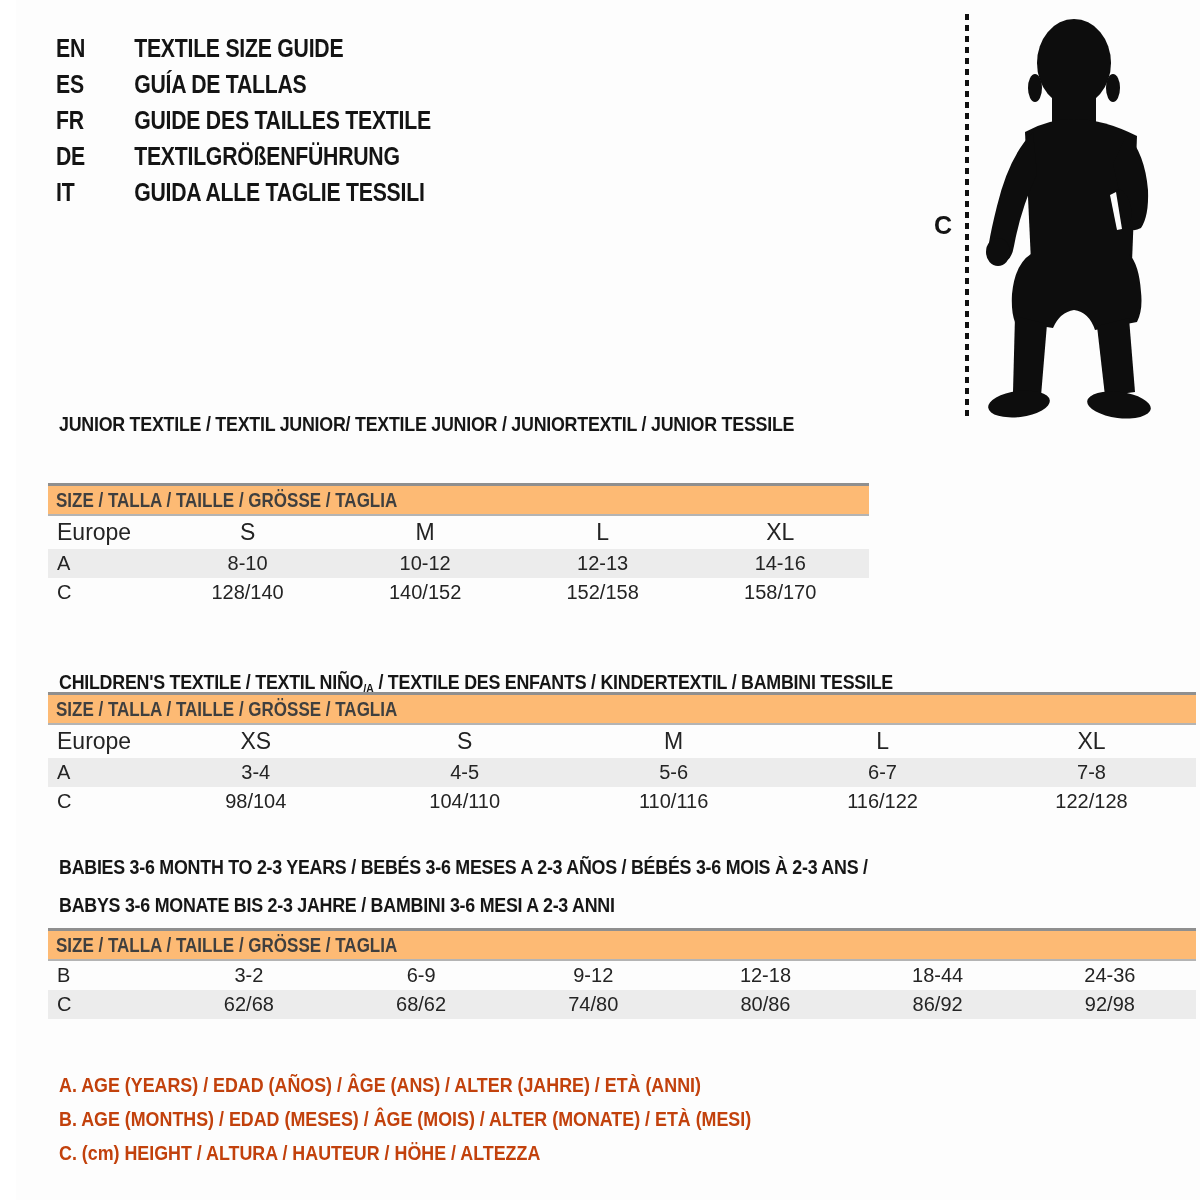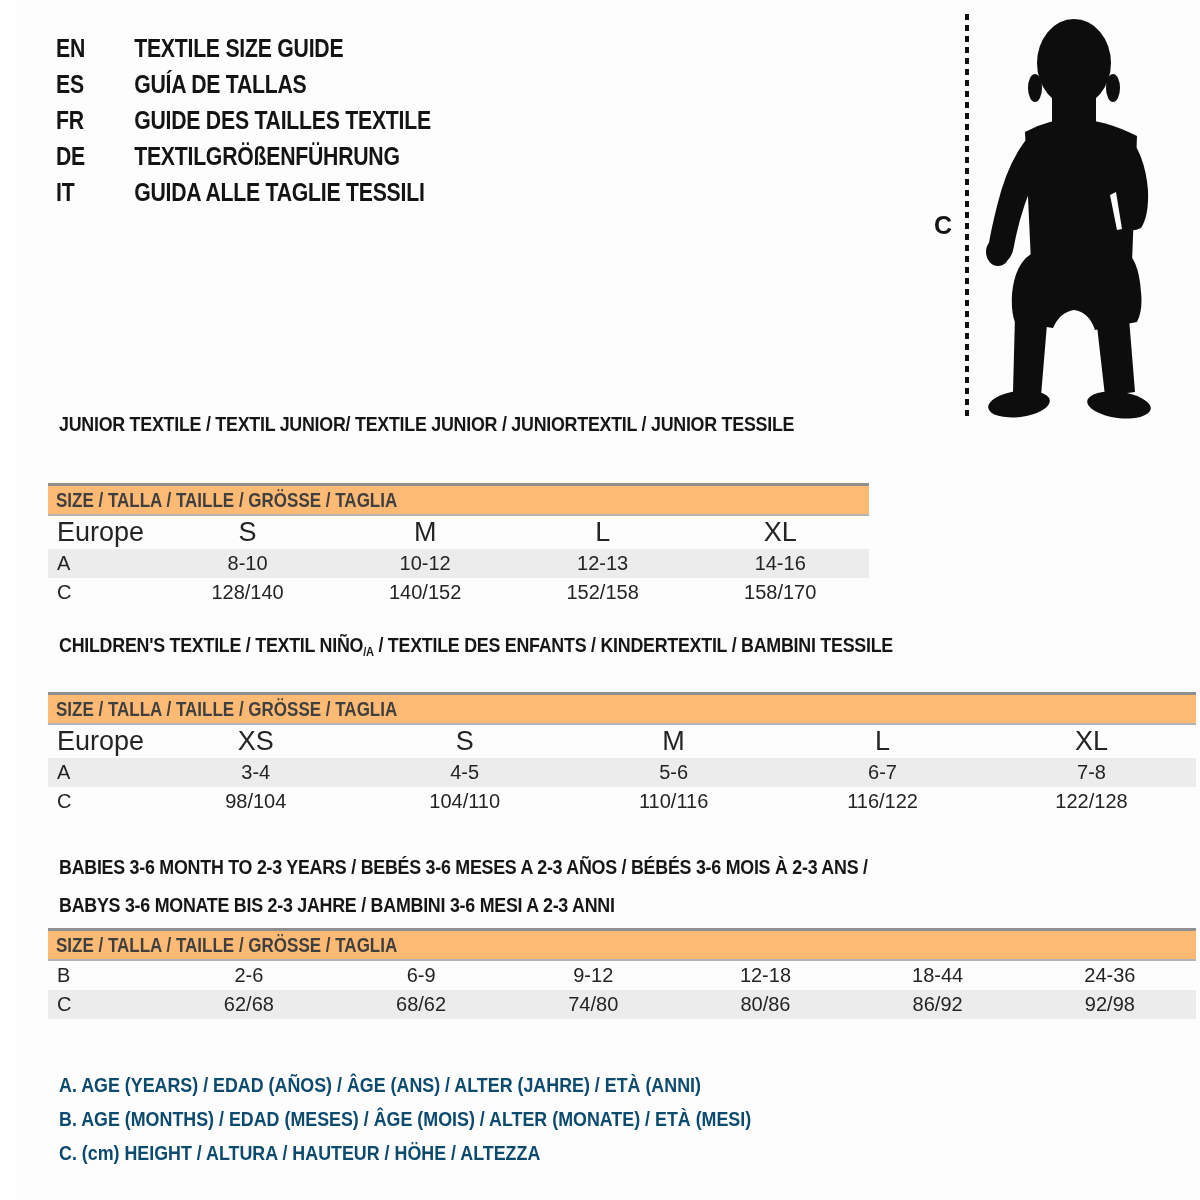--- a/index.html
+++ b/index.html
@@ -25,25 +25,25 @@
   
   .sec-title{position:absolute;font-weight:700;font-size:21px;letter-spacing:-0.3px;color:#161616;white-space:nowrap;}
   .sub-a{font-size:13px;vertical-align:-4px;}
 
   
   .size-table{position:absolute;border-collapse:collapse;table-layout:fixed;color:#242424;}
   .size-table th.bar{background:#fdba74;border-top:3px solid #8f8f8f;border-bottom:2px solid #b4b4b4;
     font-size:20px;font-weight:700;color:#3f3f3f;text-align:left;padding:2px 8px;height:24px;}
   .size-table td{font-size:20px;text-align:center;height:29px;padding:0;font-weight:400;}
   .size-table td:first-child{text-align:left;padding-left:9px;}
-  .row-europe td{height:33px;font-size:27px;}
+  .row-europe td{height:33px;font-size:23px;}
   .row-alt{background:#ececec;}
 
   
-  .legend{position:absolute;left:43px;top:1068px;font-weight:700;font-size:21px;line-height:34px;color:#0c4a6e;}
+  .legend{position:absolute;left:43px;top:1068px;font-weight:700;font-size:21px;line-height:34px;color:#c2410c;}
   .legend div{white-space:nowrap;}
 </style>
 </head>
 <body>
 
 <div class="canvas">
 
   <div class="langs">
     <div class="lang-row">
       <span class="lang-code">EN</span>
@@ -131,21 +131,21 @@
     <tr>
       <td>C</td>
       <td>128/140</td>
       <td>140/152</td>
       <td>152/158</td>
       <td>158/170</td>
     </tr>
   </tbody>
     </table>
 
-  <div class="sec-title" style="left:43px;top:633px;">
+  <div class="sec-title" style="left:43px;top:670px;">
     <span class="cond"><span>CHILDREN'S TEXTILE / TEXTIL NIÑO</span><span class="sub-a">/A</span><span> / TEXTILE DES ENFANTS / KINDERTEXTIL / BAMBINI TESSILE</span></span>
   </div>
   <table class="size-table" style="left:32px;top:692px;width:1148px;">
     <colgroup>
         <col style="width:9%">
         <col style="width:18.2%">
         <col style="width:18.2%">
         <col style="width:18.2%">
         <col style="width:18.2%">
         <col style="width:18.2%">
@@ -196,21 +196,21 @@
         <col style="width:15%">
         <col style="width:15%">
         <col style="width:15%">
       </colgroup>
     <tbody>
         <tr>
       <th class="bar" colspan="7"><span class="cond">SIZE / TALLA / TAILLE / GRÖSSE / TAGLIA</span></th>
     </tr>
     <tr>
       <td>B</td>
-      <td>2-6</td>
+      <td>3-2</td>
       <td>6-9</td>
       <td>9-12</td>
       <td>12-18</td>
       <td>18-44</td>
       <td>24-36</td>
     </tr>
     <tr class="row-alt">
       <td>C</td>
       <td>62/68</td>
       <td>68/62</td>

